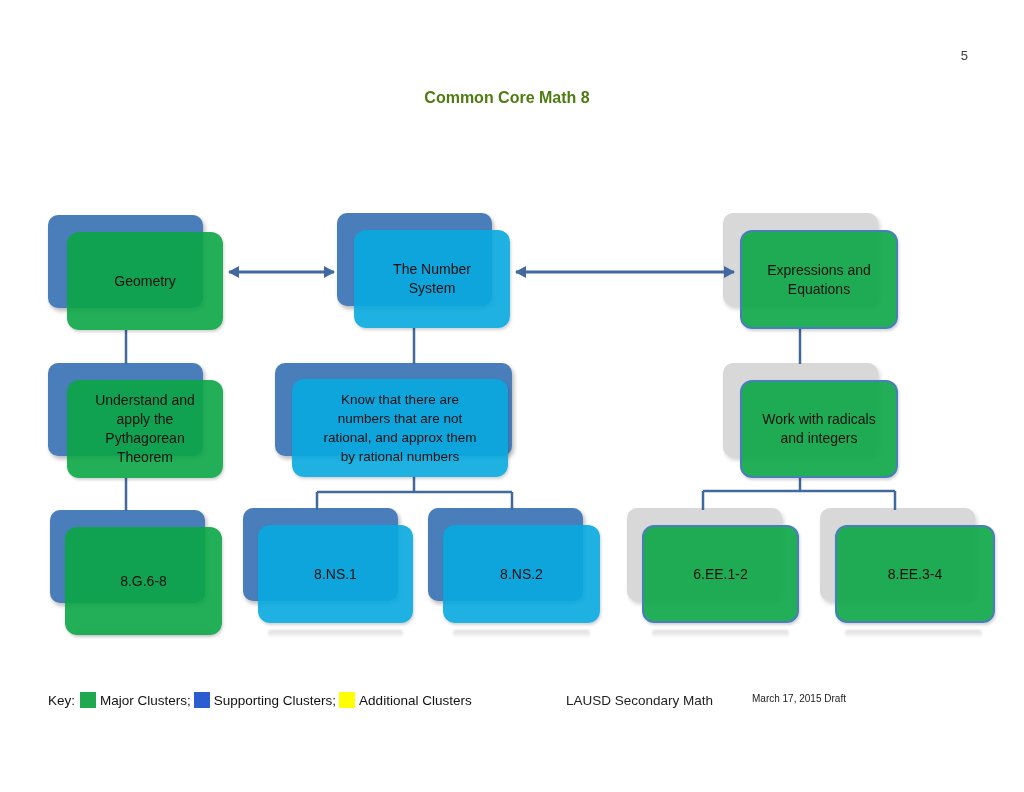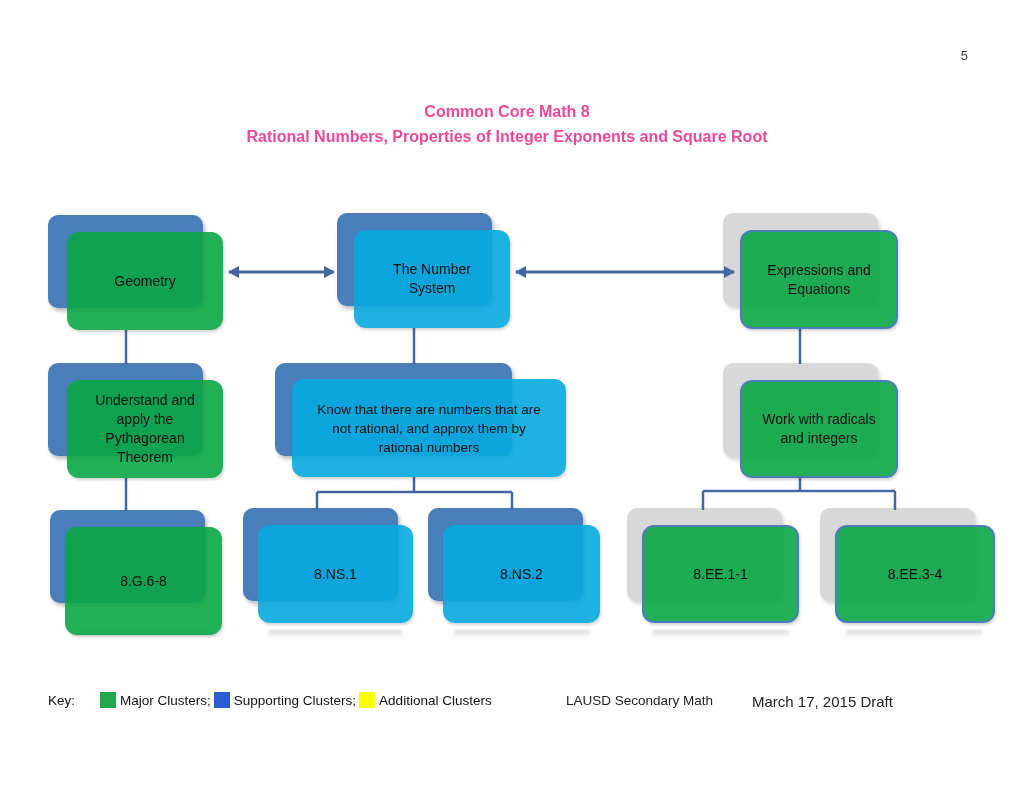--- a/index.html
+++ b/index.html
@@ -9,22 +9,22 @@
     --supporting-cyan:rgba(8,168,224,0.9);
     --connector-blue:#42699f;
   }
   *{box-sizing:border-box;margin:0;padding:0}
   html,body{background:#ffffff}
   body{font-family:"Liberation Sans",sans-serif;color:#1a1a1a}
   #page{position:relative;width:1024px;height:792px;background:#ffffff;overflow:hidden}
 
   
   #page-number{position:absolute;top:48px;right:56px;font-size:13px;color:#3c3c3c}
-  #title-block{position:absolute;top:99px;left:0;width:1014px;text-align:center;
-               font-weight:bold;font-size:16px;line-height:25px;color:#ec4899}
+  #title-block{position:absolute;top:85px;left:0;width:1014px;text-align:center;
+               font-weight:bold;font-size:16px;line-height:25px;color:#4d7c0f}
 
   
   .back{position:absolute;border-radius:10px;z-index:1;
         box-shadow:2px 3px 4px rgba(0,0,0,0.28)}
   .bg-blue{background:var(--steel-blue)}
   .bg-gray{background:var(--shadow-gray);box-shadow:2px 3px 4px rgba(0,0,0,0.18)}
   .front{position:absolute;border-radius:12px;z-index:3;display:flex;
          align-items:center;justify-content:center;text-align:center;
          font-size:14px;line-height:19px;color:#111;padding:0 20px;
          box-shadow:1px 2px 3px rgba(0,0,0,0.18)}
@@ -36,21 +36,21 @@
   .n-geo  .back{left:48px;top:215px;width:155px;height:93px}
   .n-geo  .front{left:67px;top:232px;width:156px;height:98px}
   .n-ns   .back{left:337px;top:213px;width:155px;height:93px}
   .n-ns   .front{left:354px;top:230px;width:156px;height:98px;padding:12px 28px}
   .n-ex   .back{left:723px;top:213px;width:155px;height:93px}
   .n-ex   .front{left:740px;top:230px;width:158px;height:99px;padding:8px 24px}
   
   .n-py   .back{left:48px;top:363px;width:155px;height:93px}
   .n-py   .front{left:67px;top:380px;width:156px;height:98px}
   .n-know .back{left:275px;top:363px;width:237px;height:93px}
-  .n-know .front{left:292px;top:379px;width:274px;height:98px;padding:0 24px;font-size:13.5px}
+  .n-know .front{left:292px;top:379px;width:216px;height:98px;padding:0 24px;font-size:13.5px}
   .n-rad  .back{left:723px;top:363px;width:155px;height:94px}
   .n-rad  .front{left:740px;top:380px;width:158px;height:98px;padding:16px 14px}
   
   .n-g68  .back{left:50px;top:510px;width:155px;height:93px}
   .n-g68  .front{left:65px;top:527px;width:157px;height:108px}
   .n-ns1  .back{left:243px;top:508px;width:155px;height:93px}
   .n-ns1  .front{left:258px;top:525px;width:155px;height:98px}
   .n-ns2  .back{left:428px;top:508px;width:155px;height:93px}
   .n-ns2  .front{left:443px;top:525px;width:157px;height:98px}
   .n-ee12 .back{left:627px;top:508px;width:155px;height:93px}
@@ -69,36 +69,35 @@
         background:linear-gradient(to bottom,#d9d9d9,rgba(255,255,255,0))}
   .r1{left:75px;top:630px;width:137px}
   .r2{left:268px;top:630px;width:135px}
   .r3{left:453px;top:630px;width:137px}
   .r4{left:652px;top:630px;width:137px}
   .r5{left:845px;top:630px;width:137px}
 
   
   #key{position:absolute;left:48px;top:692px;display:flex;align-items:center;
        font-size:13.5px;color:#111}
-  #key .key-label{margin-right:22px}
+  #key .key-label{margin-right:2px}
   .key-item{display:flex;align-items:center;margin-left:3px}
   .key-swatch{display:inline-block;width:16px;height:16px;margin-right:4px}
   #footer-org{position:absolute;left:566px;top:693px;font-size:13.5px;color:#222}
-  #footer-date{position:absolute;left:752px;top:693px;font-size:15px;color:#222}
+  #footer-date{position:absolute;left:752px;top:693px;font-size:10px;color:#222}
 </style>
 </head>
 <body>
 
 <div id="page">
 
   <div id="page-number">5</div>
 
   <div id="title-block">
     <div>Common Core Math 8</div>
-    <div>Rational Numbers, Properties of Integer Exponents and Square Root</div>
   </div>
 
   <svg id="connectors" width="1024" height="792">
     <defs>
       <marker id="arrowhead" markerUnits="userSpaceOnUse" markerWidth="12" markerHeight="12" refX="10" refY="6" orient="auto-start-reverse">
         <path d="M0,0 L11,6 L0,12 Z"></path>
       </marker>
     </defs>
     <line class="arrow" x1="229" y1="272" x2="334" y2="272" marker-start="url(#arrowhead)" marker-end="url(#arrowhead)"></line>
     <line class="arrow" x1="516" y1="272" x2="734" y2="272" marker-start="url(#arrowhead)" marker-end="url(#arrowhead)"></line>
@@ -143,21 +142,21 @@
   <div class="node n-ns1">
     <div class="back bg-blue"></div>
     <div class="front f-cyan">8.NS.1</div>
   </div>
   <div class="node n-ns2">
     <div class="back bg-blue"></div>
     <div class="front f-cyan">8.NS.2</div>
   </div>
   <div class="node n-ee12">
     <div class="back bg-gray"></div>
-    <div class="front f-green bordered">8.EE.1-1</div>
+    <div class="front f-green bordered">6.EE.1-2</div>
   </div>
   <div class="node n-ee34">
     <div class="back bg-gray"></div>
     <div class="front f-green bordered">8.EE.3-4</div>
   </div>
 
   <div class="refl r1"></div>
   <div class="refl r2"></div>
   <div class="refl r3"></div>
   <div class="refl r4"></div>

